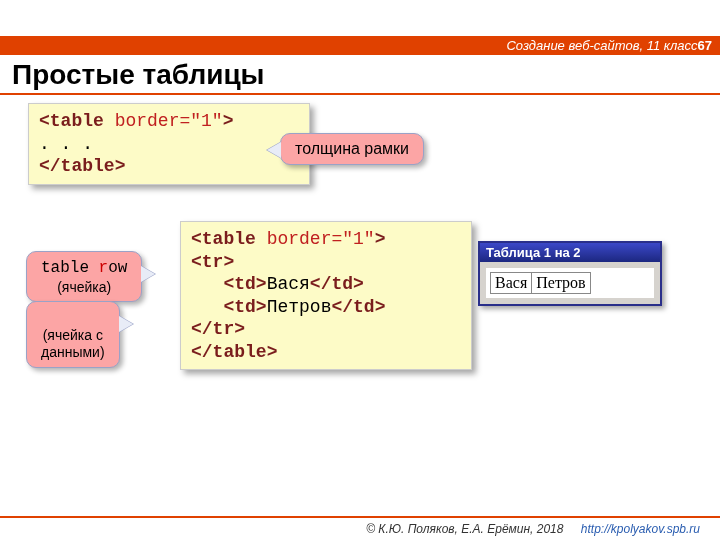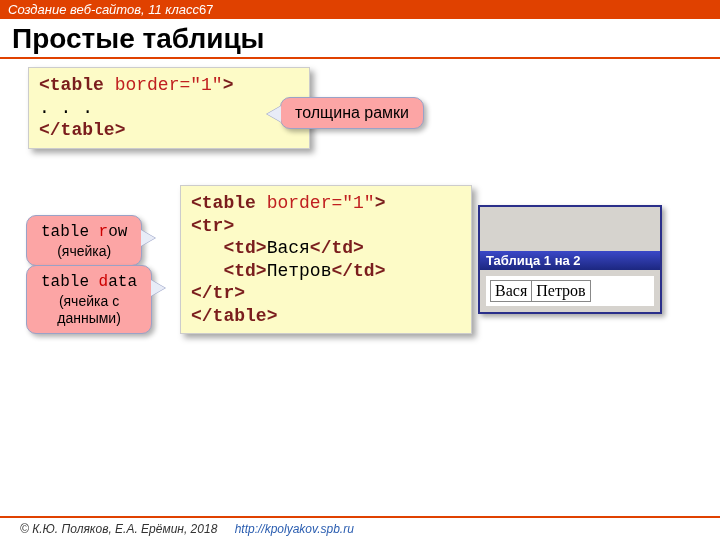--- a/index.html
+++ b/index.html
@@ -11,23 +11,24 @@
     color:#000;
     overflow:hidden;
   }
   .topbar{
     background:#e04100;
     color:#fff;
     font-style:italic;
     font-size:13px;
     padding:2px 8px;
     display:flex;
-    justify-content:flex-start;
+    justify-content:flex-end;
+    margin-top:36px;
   }
-  .pagenum{font-style:normal;font-weight:normal}
+  .pagenum{font-style:normal;font-weight:bold}
   .title{
     font-size:28px;
     font-weight:bold;
     padding:4px 20px 0 12px;
   }
   .hr{height:2px;background:#e04100;margin:2px 0 8px 0}
   .content{position:relative;padding:0 20px}
   .codebox{
     background:#fdfbc7;
     border:1px solid #ccc;
@@ -94,21 +95,20 @@
     background:#d6d3ce;
     box-shadow:3px 3px 5px rgba(0,0,0,.35);
     font-family:Tahoma,Arial,sans-serif;
   }
   .win-title{
     background:linear-gradient(#3b48c8,#1c2780);
     color:#fff;
     font-size:13px;
     font-weight:bold;
     padding:2px 6px;
-    margin-top:44px;
   }
   .win-body{
     background:#fff;
     margin:6px;
     padding:4px;
   }
   .win-table{border-collapse:collapse}
   .win-table td{
     border:1px solid #888;
     padding:1px 4px;
@@ -117,20 +117,21 @@
   }
   .footer{
     position:absolute;
     left:0;bottom:0;width:100%;
     border-top:2px solid #e04100;
     font-size:12px;
     font-style:italic;
     padding:4px 20px;
     box-sizing:border-box;
     color:#333;
+    text-align:right;
   }
   .footer .url{color:#2a5db0;margin-left:14px;font-style:italic}
 </style>
 </head>
 <body>
 
 <div class="topbar">
   <span>Создание веб-сайтов, 11 класс</span>
   <span class="pagenum">67</span>
 </div>
@@ -147,21 +148,21 @@
   <div class="callout call-border">
     <span>толщина рамки</span>
   </div>
 
   <div class="callout call-row">
     <span class="mono"><span>table </span><span class="red">r</span><span>ow</span></span><br>
     <span class="sub">(ячейка)</span>
   </div>
 
   <div class="callout call-data">
-    <span class="mono"><span>table </span><span class="red">d</span><span>ata</span></span><br>
+    <br>
     <span class="sub" style="white-space:pre-line">(ячейка с
 данными)</span>
   </div>
 
   <div class="codebox code2"><span class="tok-lt">&lt;</span><span class="tok-el">table</span><span> </span><span class="tok-attr">border="1"</span><span class="tok-lt">&gt;</span>
 <span class="tok-lt">&lt;</span><span class="tok-el">tr</span><span class="tok-lt">&gt;</span>
 <span class="tok-lt">   &lt;</span><span class="tok-el">td</span><span class="tok-lt">&gt;</span><span>Вася</span><span class="tok-lt">&lt;/</span><span class="tok-el">td</span><span class="tok-lt">&gt;</span>
 <span class="tok-lt">   &lt;</span><span class="tok-el">td</span><span class="tok-lt">&gt;</span><span>Петров</span><span class="tok-lt">&lt;/</span><span class="tok-el">td</span><span class="tok-lt">&gt;</span>
 <span class="tok-lt">&lt;/</span><span class="tok-el">tr</span><span class="tok-lt">&gt;</span>
 <span class="tok-lt">&lt;/</span><span class="tok-el">table</span><span class="tok-lt">&gt;</span></div>

